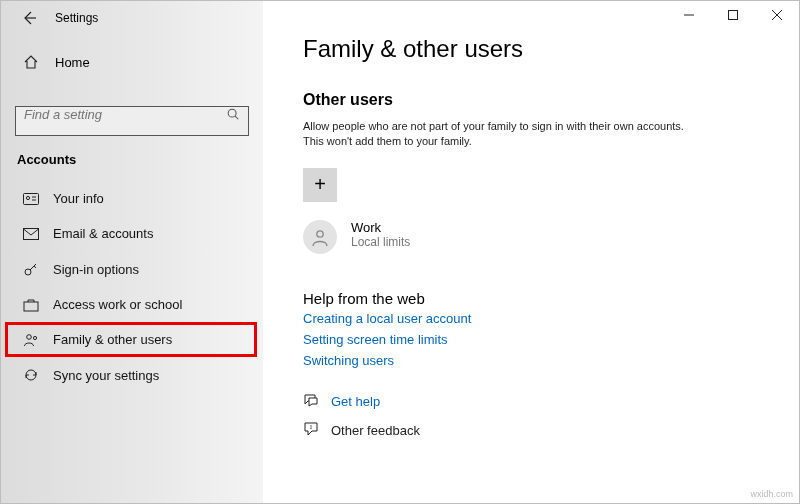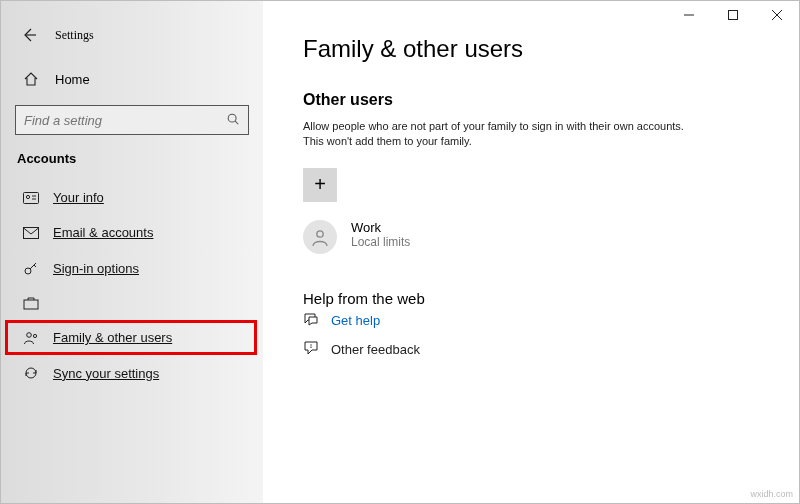--- a/index.html
+++ b/index.html
@@ -22,38 +22,37 @@
     width: 262px;
     background: linear-gradient(90deg, #dcdcdc 0%, #e8e8e8 55%, #f4f4f4 100%);
     display: flex;
     flex-direction: column;
     position: relative;
   }
   .topbar {
     display: flex;
     align-items: center;
     gap: 18px;
-    padding: 26px 8px 8px 20px;
+    padding: 9px 8px 8px 20px;
     font-size: 12px;
-    font-family: Liberation Serif, serif;
   }
   .topbar .title { font-size: 12px; }
   .back-icon svg, .home-icon svg, .nav-icon svg { display:block }
   .home-row {
     display: flex;
     align-items: center;
     gap: 16px;
     padding: 8px 0 8px 22px;
     margin-top: 12px;
     font-size: 13px;
   }
   .search {
-    margin: 10px 14px 14px 14px;
-    display: flex;
-    align-items: center;
+    margin: 28px 14px 14px 14px;
+    display: flex;
+    align-items: flex-start;
     border: 1px solid #555;
     background: #eeeeee;
     height: 30px;
     padding: 0 8px 0 8px;
   }
   .search input {
     flex: 1;
     border: none;
     background: transparent;
     outline: none;
@@ -68,21 +67,20 @@
     font-size: 13px;
   }
   .nav-item {
     display: flex;
     align-items: center;
     gap: 14px;
     padding: 10px 0 10px 22px;
     font-size: 13px;
     color: #111;
     cursor: default;
-    text-decoration: underline;
   }
   .nav-item .nav-icon { width: 16px; display:flex; justify-content:center; }
   .nav-item.selected {
     outline: 3px solid #e60000;
     outline-offset: -3px;
     margin: 0 6px 0 4px;
     padding-left: 18px;
   }
   
   .main {
@@ -222,20 +220,21 @@
       <span>Sign-in options</span>
     </div>
 
     <div class="nav-item">
       <span class="nav-icon">
         <svg width="16" height="14" viewBox="0 0 16 14">
             <rect x="1" y="4" width="14" height="9" stroke="#222" fill="none"></rect>
             <path d="M5 4 V2 H11 V4" stroke="#222" fill="none"></path>
           </svg>
       </span>
+      <span>Access work or school</span>
     </div>
 
     <div class="nav-item selected">
       <span class="nav-icon">
         <svg width="16" height="14" viewBox="0 0 16 14">
             <circle cx="6" cy="4" r="2.3" stroke="#222" fill="none"></circle>
             <path d="M1.5 13 C1.5 9 10.5 9 10.5 13" stroke="#222" fill="none"></path>
             <circle cx="12" cy="5" r="1.6" stroke="#222" fill="none"></circle>
           </svg>
       </span>
@@ -289,20 +288,25 @@
             <path d="M3 19 C3 13 17 13 17 19" stroke="#888" fill="none" stroke-width="1.3"></path>
           </svg>
       </div>
       <div>
         <div class="user-name">Work</div>
         <div class="user-sub">Local limits</div>
       </div>
     </div>
 
     <div class="help-title">Help from the web</div>
+    <div class="help-links">
+      <span class="link">Creating a local user account</span>
+      <span class="link">Setting screen time limits</span>
+      <span class="link">Switching users</span>
+    </div>
 
     <div class="footer-links">
       <div class="footer-row">
         <span>
           <svg width="16" height="16" viewBox="0 0 16 16">
               <path d="M2 3 H12 V9 H5 L2 12 Z" stroke="#222" fill="none"></path>
               <path d="M6 6 H14 V12 H9 L6 14 Z" stroke="#222" fill="#fff"></path>
             </svg>
         </span>
         <span class="link">Get help</span>

